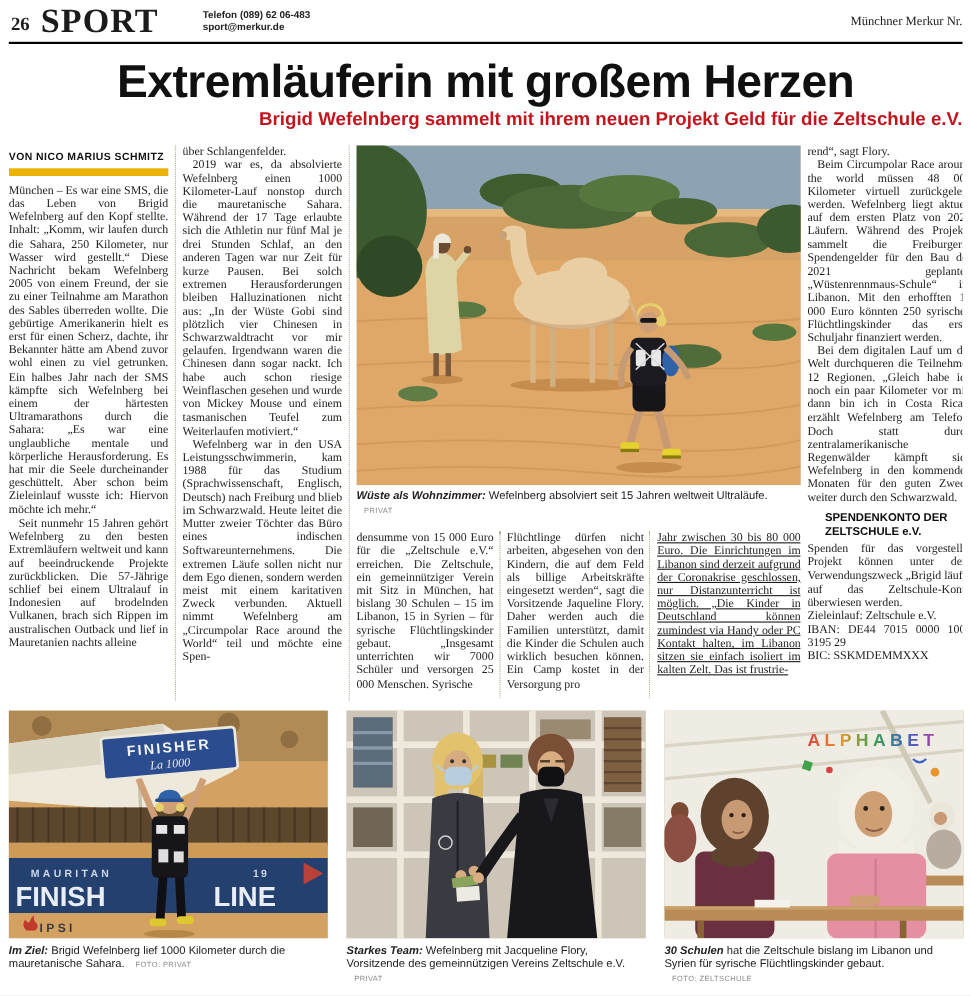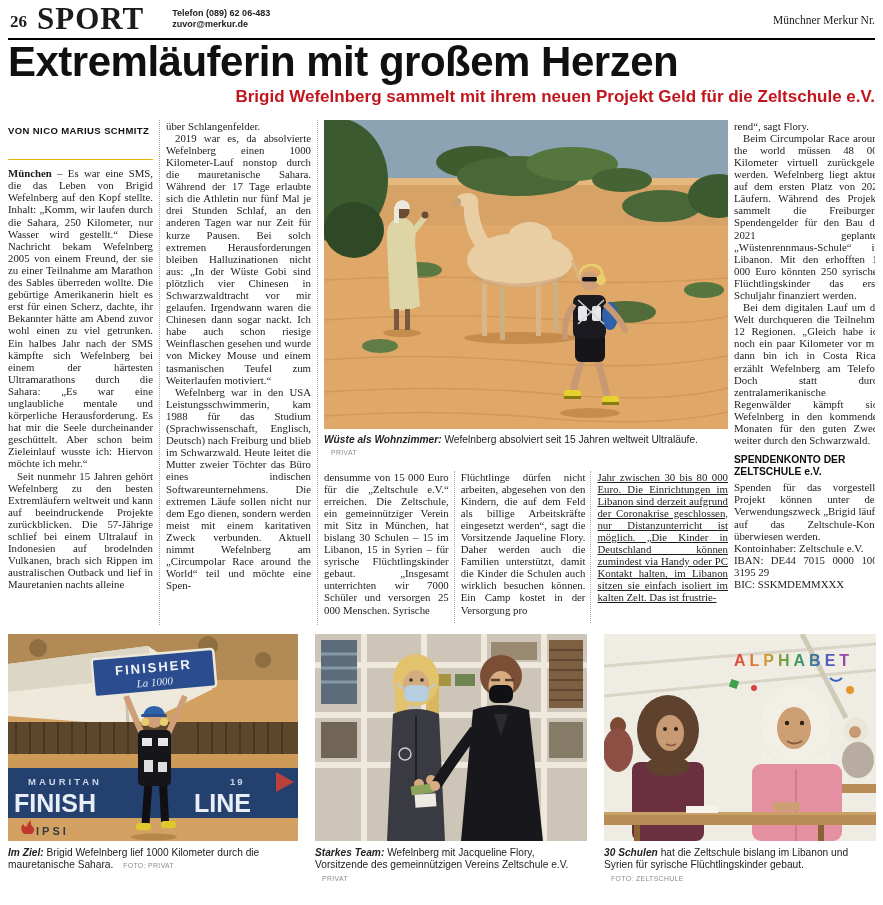--- a/index.html
+++ b/index.html
@@ -5,72 +5,72 @@
   html,body{margin:0;padding:0;background:#e9e9e9;}
   .page{
     width:883px;height:905px;background:#ffffff;margin:0 auto;
     box-sizing:border-box;padding:0 8px;overflow:hidden;
     font-family:"Liberation Serif",serif;color:#1b1b1b;position:relative;
   }
   
   .hdr{display:flex;align-items:flex-start;padding-top:5px;height:33px;
        border-bottom:2px solid #000;}
   .hdr .pagenum{font:600 17px/1 "Liberation Serif",serif;margin:8px 10px 0 2px;}
-  .hdr .masthead{font:800 31px/0.9 "Liberation Serif",serif;letter-spacing:1px;margin-right:28px;}
+  .hdr .masthead{font:800 31px/0.9 "Liberation Serif",serif;letter-spacing:1px;margin-right:40px;}
   .hdr .contact{font:700 9px/11px "Liberation Sans",sans-serif;color:#222;margin-top:3px;}
   .hdr .spacer{flex:1;}
   .hdr .paper{font:400 11.5px/1 "Liberation Serif",serif;margin-top:10px;text-align:right;}
   
-  h1.headline{margin:1px 0 5px;text-align:left;
+  h1.headline{margin:13px 0 5px;text-align:center;
       font:800 42px/1 "Liberation Sans",sans-serif;letter-spacing:-0.5px;color:#101010;}
   h2.subheadline{margin:0 0 13px;text-align:right;
       font:600 17px/1.1 "Liberation Sans",sans-serif;color:#c2151d;}
   
   .grid{display:flex;gap:6px;height:505px;overflow:hidden;}
   .col{box-sizing:border-box;flex:none;overflow:hidden;}
   .c-std{width:152px;padding-right:6px;border-right:1px dotted #b3a896;}
   .c-center{width:404px;}
   .c-last{width:149px;}
   .grid p{margin:0;font:400 10.8px/12.1px "Liberation Serif",serif;
       text-align:justify;color:#1c1c1c;}
   .grid p.ind{text-indent:9px;}
-  .lead-word{font-weight:700;}
+  .lead-word{font-weight:400;}
   .byline{font:700 9.5px/1 "Liberation Sans",sans-serif;letter-spacing:.4px;color:#111;
-      padding:6px 0 24px;border-bottom:1px solid #eab308;margin-bottom:7px;}
+      padding:6px 0 6px;border-bottom:7px solid #eab308;margin-bottom:7px;}
   
   figure{margin:0;}
   .photo-svg{display:block;background:#d8c8a8;}
   .cap{font:400 10.2px/12.4px "Liberation Sans",sans-serif;color:#222;text-align:left;}
   .cap .cap-lead{font-weight:700;font-style:italic;}
   .credit{font:400 6.8px/1 "Liberation Sans",sans-serif;color:#8a8a8a;
       letter-spacing:.4px;margin-left:7px;white-space:nowrap;}
   .main-cap{margin:5px 0 12px;}
   .subcols{display:flex;gap:6px;height:152px;overflow:hidden;}
   .subcol{box-sizing:border-box;width:134px;padding-right:5px;border-right:1px dotted #b3a896;overflow:hidden;}
   .subcol:last-child{border-right:none;padding-right:0;text-decoration:underline;}
   
   .donbox{margin-top:8px;font-family:"Liberation Sans",sans-serif;}
-  .don-head{font:700 10.3px/12px "Liberation Sans",sans-serif;color:#0d0d0d;margin:0 0 3px;}
+  .don-head{font:700 10.3px/12px "Liberation Sans",sans-serif;color:#0d0d0d;margin:0 16px 3px;}
   .don-body{font:400 9.3px/11.2px "Liberation Sans",sans-serif;color:#3e3e3e;text-align:justify;margin:0;}
   .don-line{font:400 9.3px/11.2px "Liberation Sans",sans-serif;color:#3e3e3e;margin:3px 0 0;}
   
   .bottomrow{display:flex;gap:17px;margin-top:9px;}
   .bfig .cap{margin-top:6px;}
 </style>
 </head>
 <body>
 
 <div class="page">
 
   <div class="hdr">
     <div class="pagenum">26</div>
     <div class="masthead">SPORT</div>
     <div class="contact">
       <div>Telefon (089) 62 06-483</div>
-      <div>zuvor@merkur.de</div>
+      <div>sport@merkur.de</div>
     </div>
     <div class="spacer"></div>
     <div class="paper">Münchner Merkur Nr.</div>
   </div>
 
   <h1 class="headline">Extremläuferin mit großem Herzen</h1>
   <h2 class="subheadline">Brigid Wefelnberg sammelt mit ihrem neuen Projekt Geld für die Zeltschule e.V.</h2>
 
   <div class="grid">
 
@@ -185,21 +185,21 @@
     <div class="col c-last">
       <p>rend“, sagt Flory.</p>
       <p class="ind">Beim Circumpolar Race around the world müssen 48 000 Kilometer virtuell zurückgelegt werden. Wefelnberg liegt aktuell auf dem ersten Platz von 2026 Läufern. Während des Projekts sammelt die Freiburgerin Spendengelder für den Bau der 2021 geplanten „Wüstenrennmaus-Schule“ im Libanon. Mit den erhofften 15 000 Euro könnten 250 syrischen Flüchtlingskinder das erste Schuljahr finanziert werden.</p>
       <p class="ind">Bei dem digitalen Lauf um die Welt durchqueren die Teilnehmer 12 Regionen. „Gleich habe ich noch ein paar Kilometer vor mir, dann bin ich in Costa Rica“, erzählt Wefelnberg am Telefon. Doch statt durch zentralamerikanische Regenwälder kämpft sich Wefelnberg in den kommenden Monaten für den guten Zweck weiter durch den Schwarzwald.</p>
       <div class="donbox">
         <div class="don-head">
           <div>SPENDENKONTO DER</div>
           <div>ZELTSCHULE e.V.</div>
         </div>
         <p class="don-body">Spenden für das vorgestellte Projekt können unter dem Verwendungszweck „Brigid läuft“ auf das Zeltschule-Konto überwiesen werden.</p>
-        <p class="don-line">Kontoinhaber: Zeltschule e.V.</p>
+        <p class="don-line">Zieleinlauf: Zeltschule e.V.</p>
         <p class="don-line">IBAN: DE44 7015 0000 1004 3195 29</p>
         <p class="don-line">BIC: SSKMDEMMXXX</p>
       </div>
     </div>
   </div>
 
   <div class="bottomrow">
 
     <figure class="bfig" style="width:290px">
       <svg class="photo-svg" width="290" height="207" viewBox="0 0 290 207" preserveAspectRatio="none">

